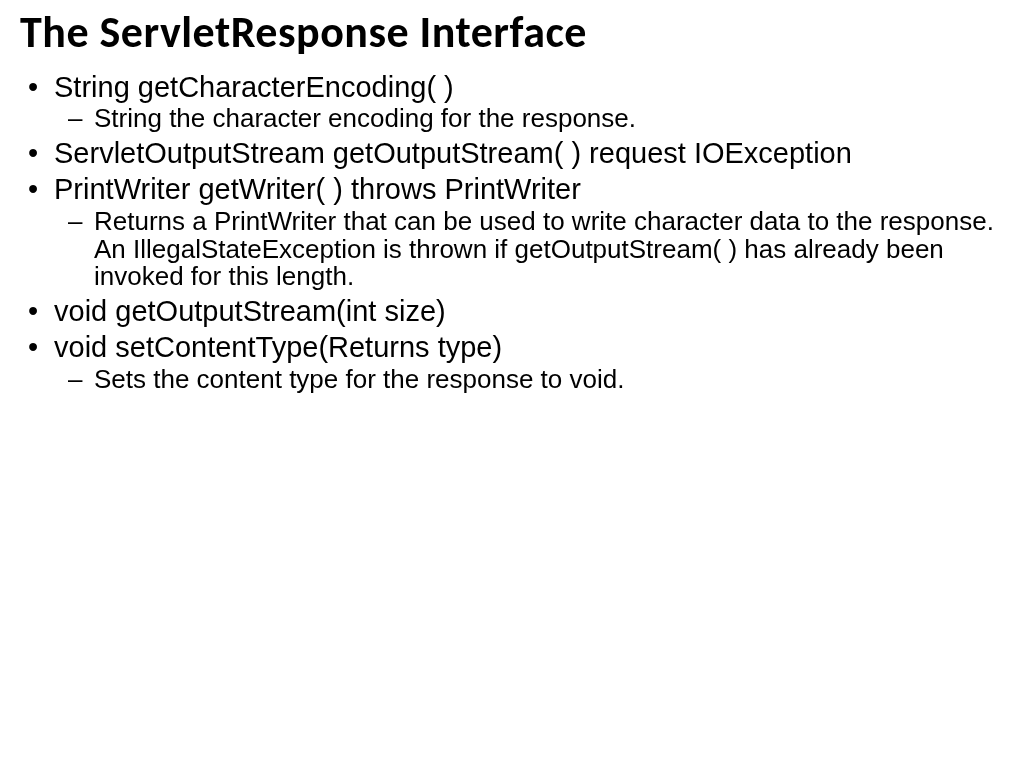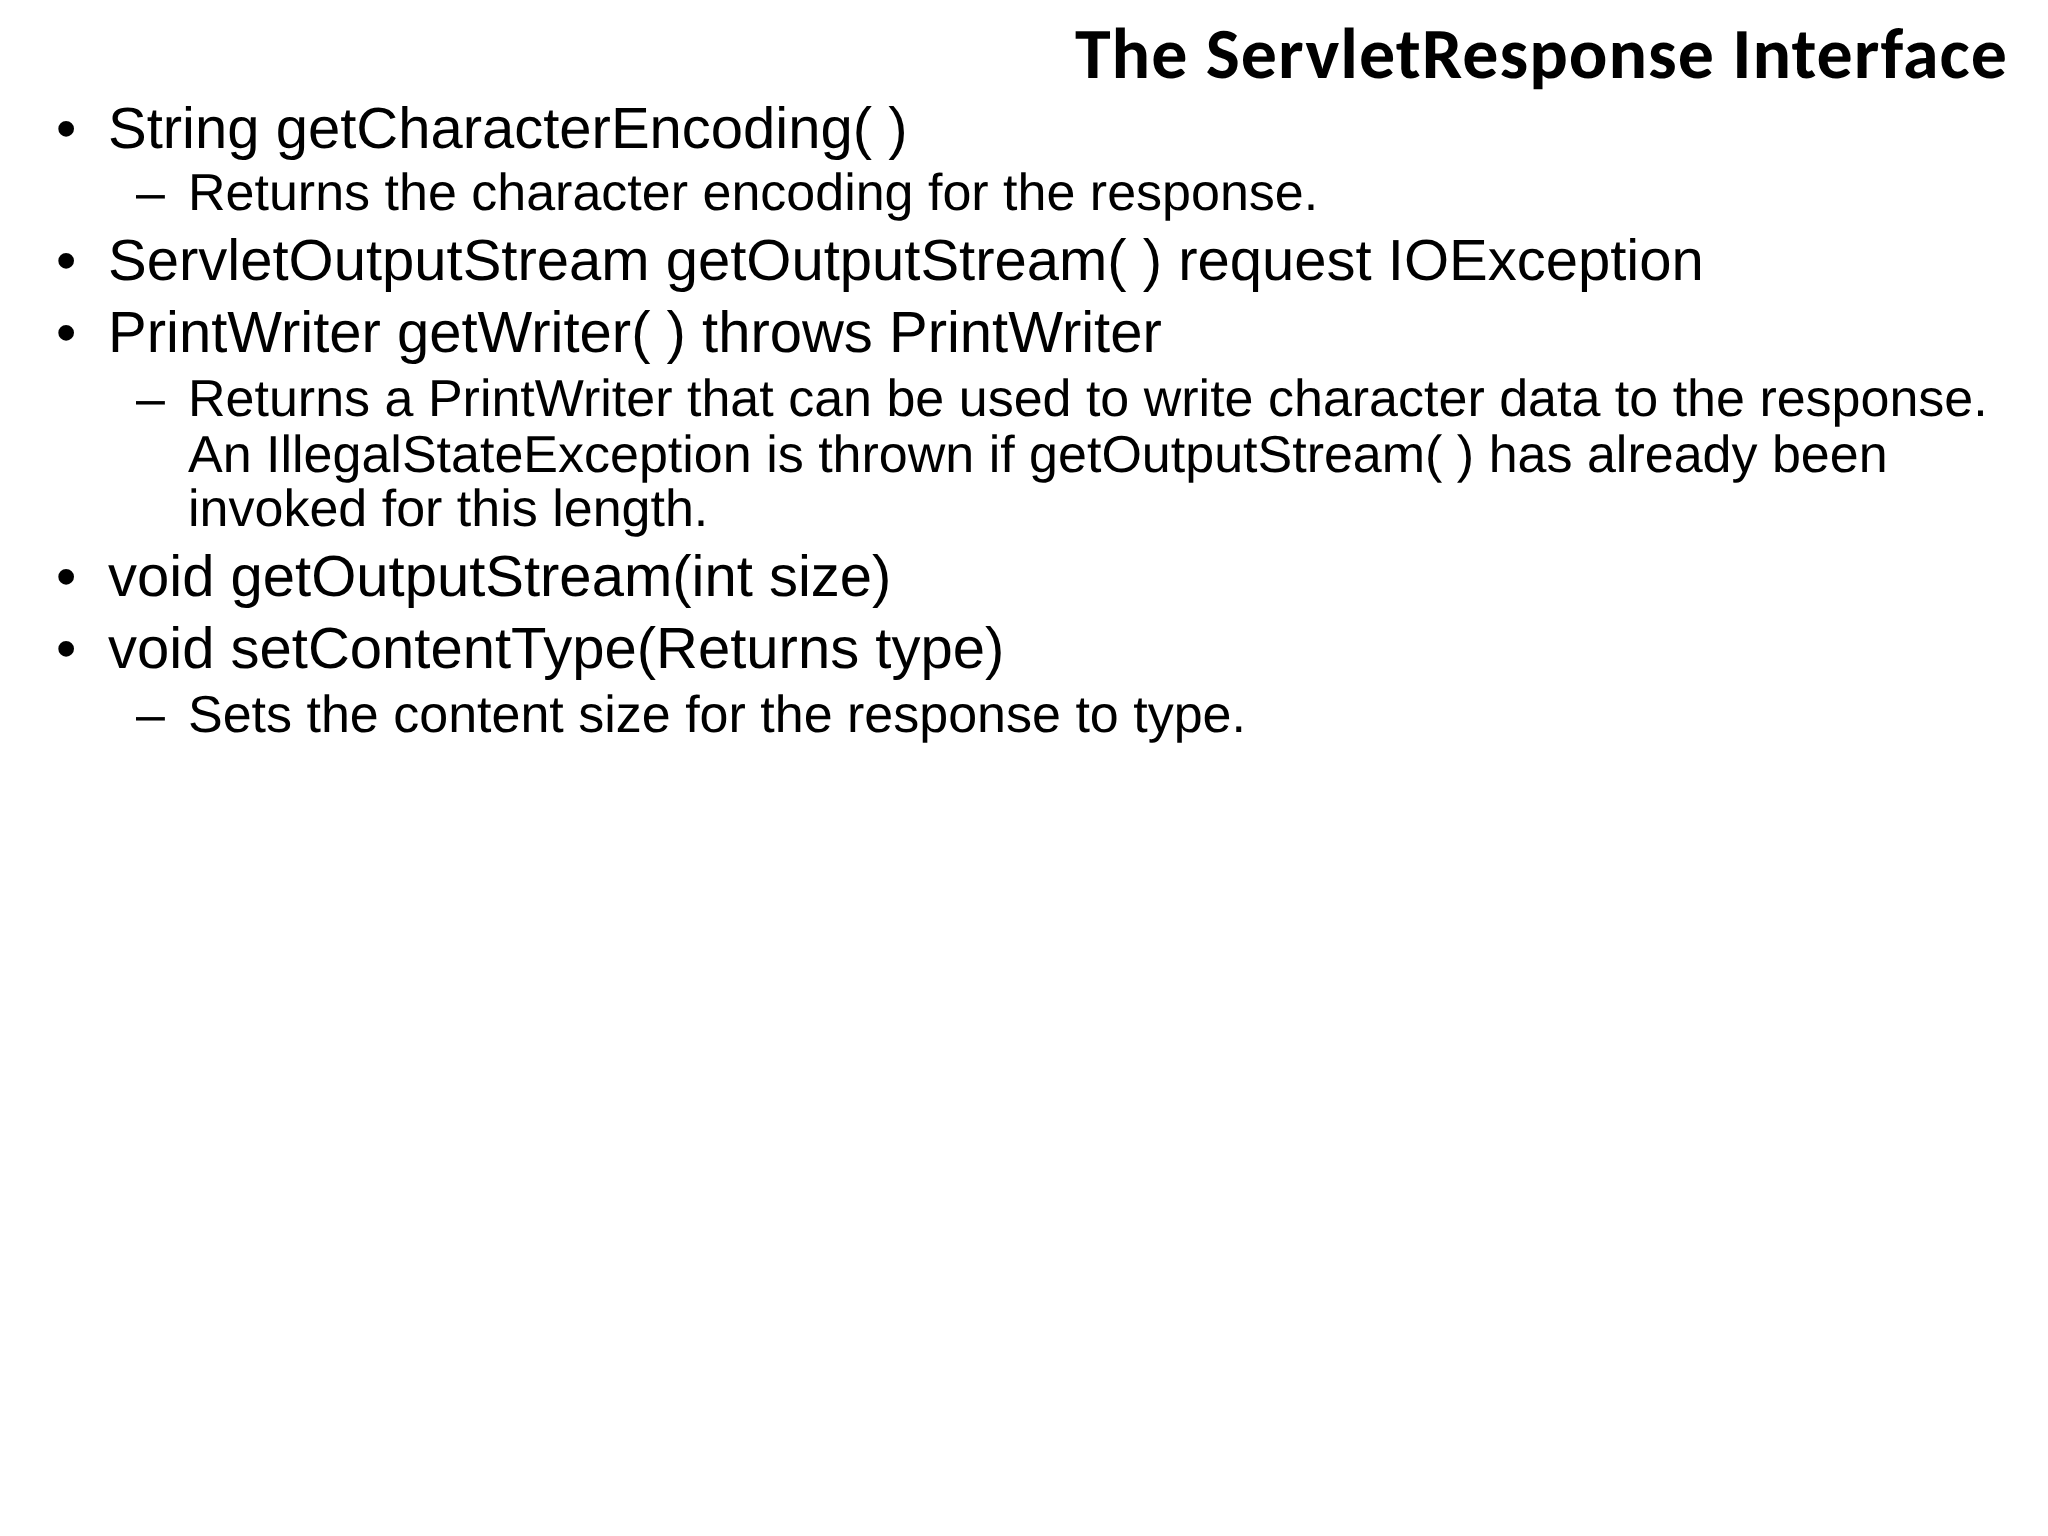--- a/index.html
+++ b/index.html
@@ -8,25 +8,25 @@
     height: 768px;
     background: #ffffff;
     font-family: "Comic Sans MS", "Comic Sans", cursive, sans-serif;
     color: #000;
     overflow: hidden;
   }
   .slide {
     padding: 5px 20px 10px 20px;
   }
   h1 {
-    text-align: right;
+    text-align: left;
     font-family: "Calibri", "Arial", sans-serif;
     font-weight: 700;
-    font-size: 36px;
-    margin-bottom: 0;
+    font-size: 44px;
+    margin-bottom: 12px;
     letter-spacing: 0.5px;
   }
   ul.top {
     list-style: none;
     padding-left: 34px;
   }
   ul.top > li {
     position: relative;
     font-size: 29px;
     line-height: 1.12;
@@ -60,35 +60,35 @@
 </style>
 </head>
 <body>
 
 <div class="slide">
   <h1>The ServletResponse Interface</h1>
   <ul class="top">
     <li>
       <span>String getCharacterEncoding( )</span>
       <ul class="sub">
-        <li>Returns the character encoding for the response.</li>
+        <li>String the character encoding for the response.</li>
       </ul>
     </li>
     <li>
       <span>ServletOutputStream getOutputStream( ) request IOException</span>
     </li>
     <li>
       <span>PrintWriter getWriter( ) throws PrintWriter</span>
       <ul class="sub">
         <li>Returns a PrintWriter that can be used to write character data to the response. An IllegalStateException is thrown if getOutputStream( ) has already been invoked for this length.</li>
       </ul>
     </li>
     <li>
       <span>void getOutputStream(int size)</span>
     </li>
     <li>
       <span>void setContentType(Returns type)</span>
       <ul class="sub">
-        <li>Sets the content size for the response to type.</li>
+        <li>Sets the content type for the response to void.</li>
       </ul>
     </li>
   </ul>
 </div>
 
 </body></html>

